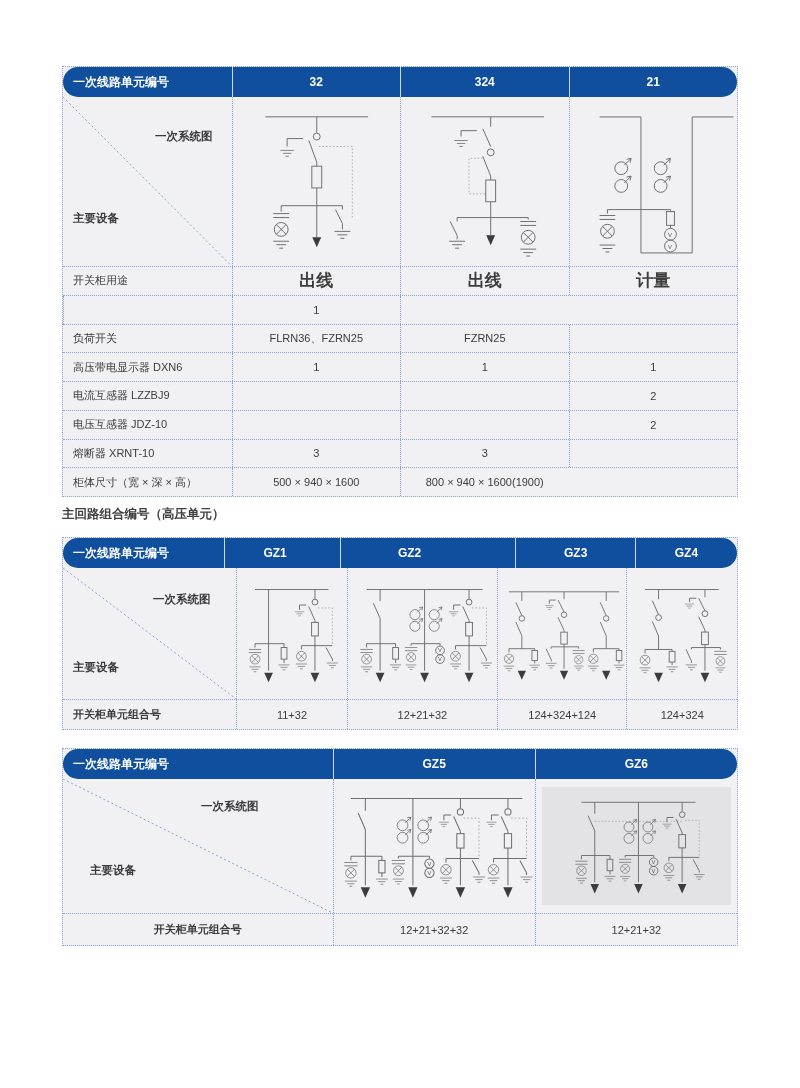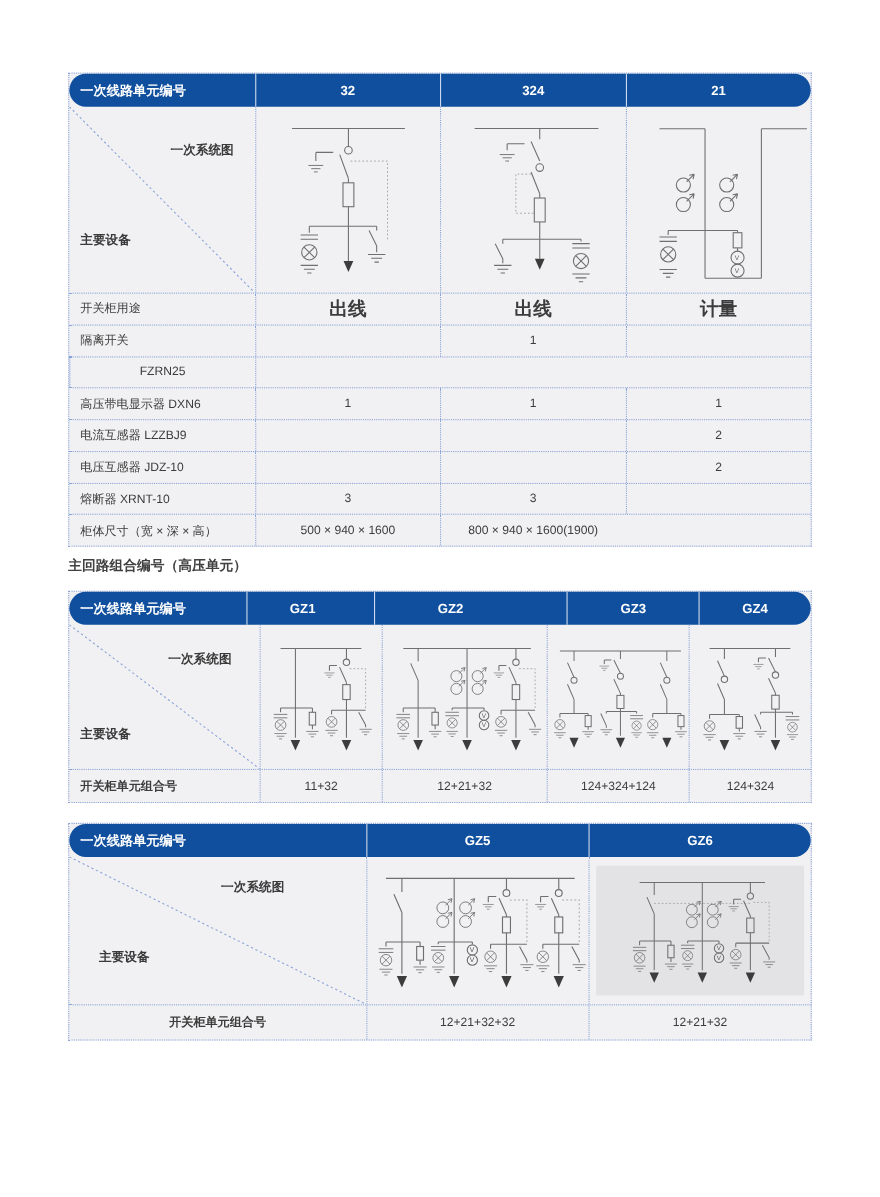--- a/index.html
+++ b/index.html
@@ -213,26 +213,27 @@
       </div>
     </div>
 
     <div class="spec-row">
       <div class="spec-label">开关柜用途</div>
       <div class="spec-val bold">出线</div>
       <div class="spec-val bold">出线</div>
       <div class="spec-val bold">计量</div>
     </div>
     <div class="spec-row">
-      <div class="spec-label">隔离开关</div>
       <div class="spec-val"></div>
       <div class="spec-val">1</div>
       <div class="spec-val"></div>
     </div>
     <div class="spec-row">
+      <div class="spec-label">负荷开关</div>
+      <div class="spec-val">FLRN36、FZRN25</div>
       <div class="spec-val">FZRN25</div>
       <div class="spec-val"></div>
     </div>
     <div class="spec-row">
       <div class="spec-label">高压带电显示器 DXN6</div>
       <div class="spec-val">1</div>
       <div class="spec-val">1</div>
       <div class="spec-val">1</div>
     </div>
     <div class="spec-row">

